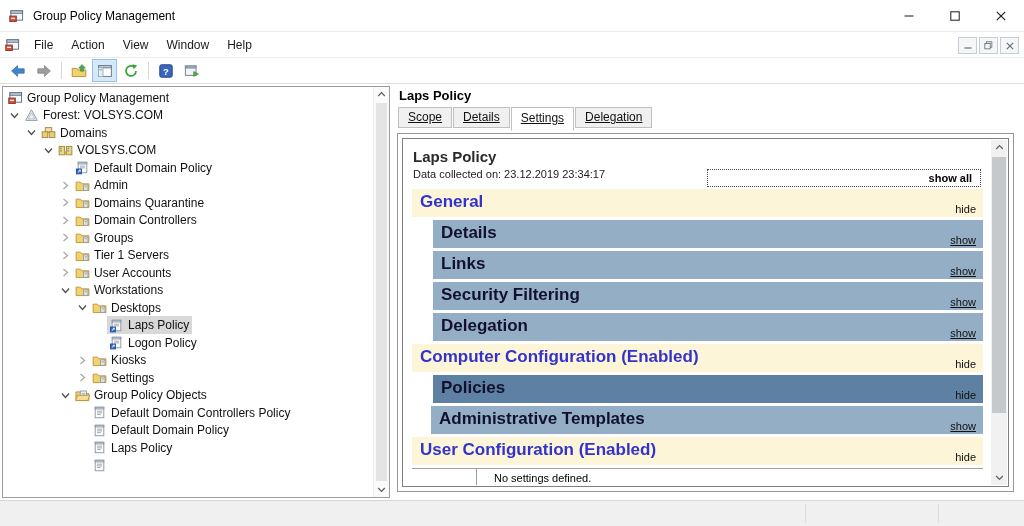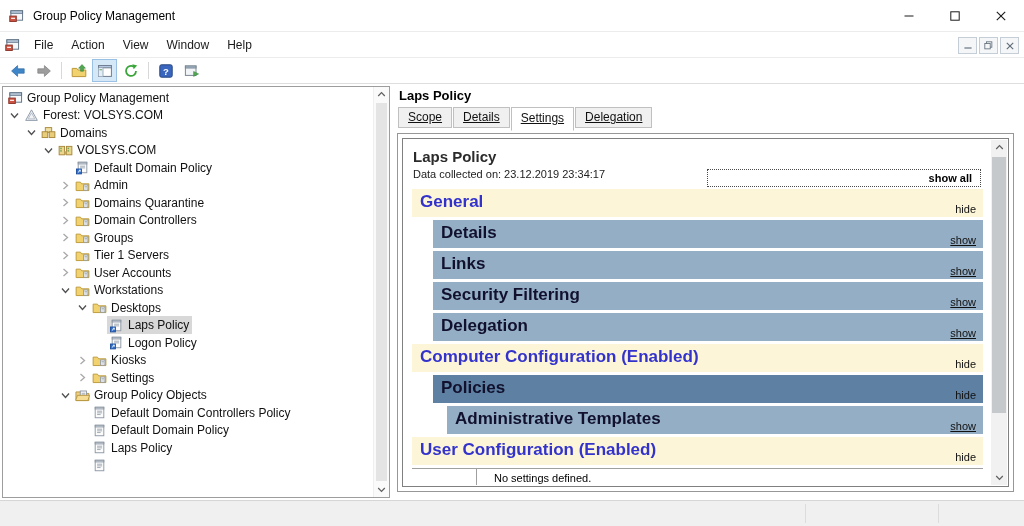--- a/index.html
+++ b/index.html
@@ -64,21 +64,21 @@
   .band{position:relative;height:28px;margin-bottom:3px;}
   .band-label{position:absolute;top:3px;left:8px;font-size:17px;font-weight:bold;}
   .band-toggle{position:absolute;bottom:2px;right:7px;font-size:11px;color:#111;}
   .band-toggle.underline{text-decoration:underline;}
   .s-group{background:var(--group-bg,#fcf5d8);}
   .s-group .band-label{color:var(--group-text,#3333cc);}
   .s-band{background:var(--band-bg,#94aec6);}
   .s-band .band-label{color:var(--band-text,#11112e);}
   .s-band-dark{background:var(--band-dark-bg,#5d80a3);}
   .s-band-dark .band-label{color:var(--band-text,#11112e);}
-  .lvl0{margin-left:0;} .lvl1{margin-left:21px;} .lvl2{margin-left:35px;}
+  .lvl0{margin-left:0;} .lvl1{margin-left:21px;} .lvl2{margin-left:19px;}
   .empty-row{display:flex;align-items:center;height:17px;margin-top:1px;
              border-top:1px solid #9f9f9f;border-bottom:1px solid #9f9f9f;}
   .empty-cell{width:64px;height:100%;border-right:1px solid #9f9f9f;flex:none;}
   .empty-note{font-size:11px;padding-left:17px;color:#000;}
   .report-scrollbar{position:absolute;top:1px;right:1px;bottom:1px;width:16px;background:#f1f1f1;}
   .report-thumb{position:absolute;left:1px;right:1px;top:17px;bottom:72px;background:#c6c9cc;}
   
   .statusbar{position:absolute;left:0;right:0;bottom:0;height:25px;background:#f0f0f0;border-top:1px solid #d6d6d6;}
   .status-sep{position:absolute;top:3px;bottom:3px;width:1px;background:#dcdcdc;}
 </style>

